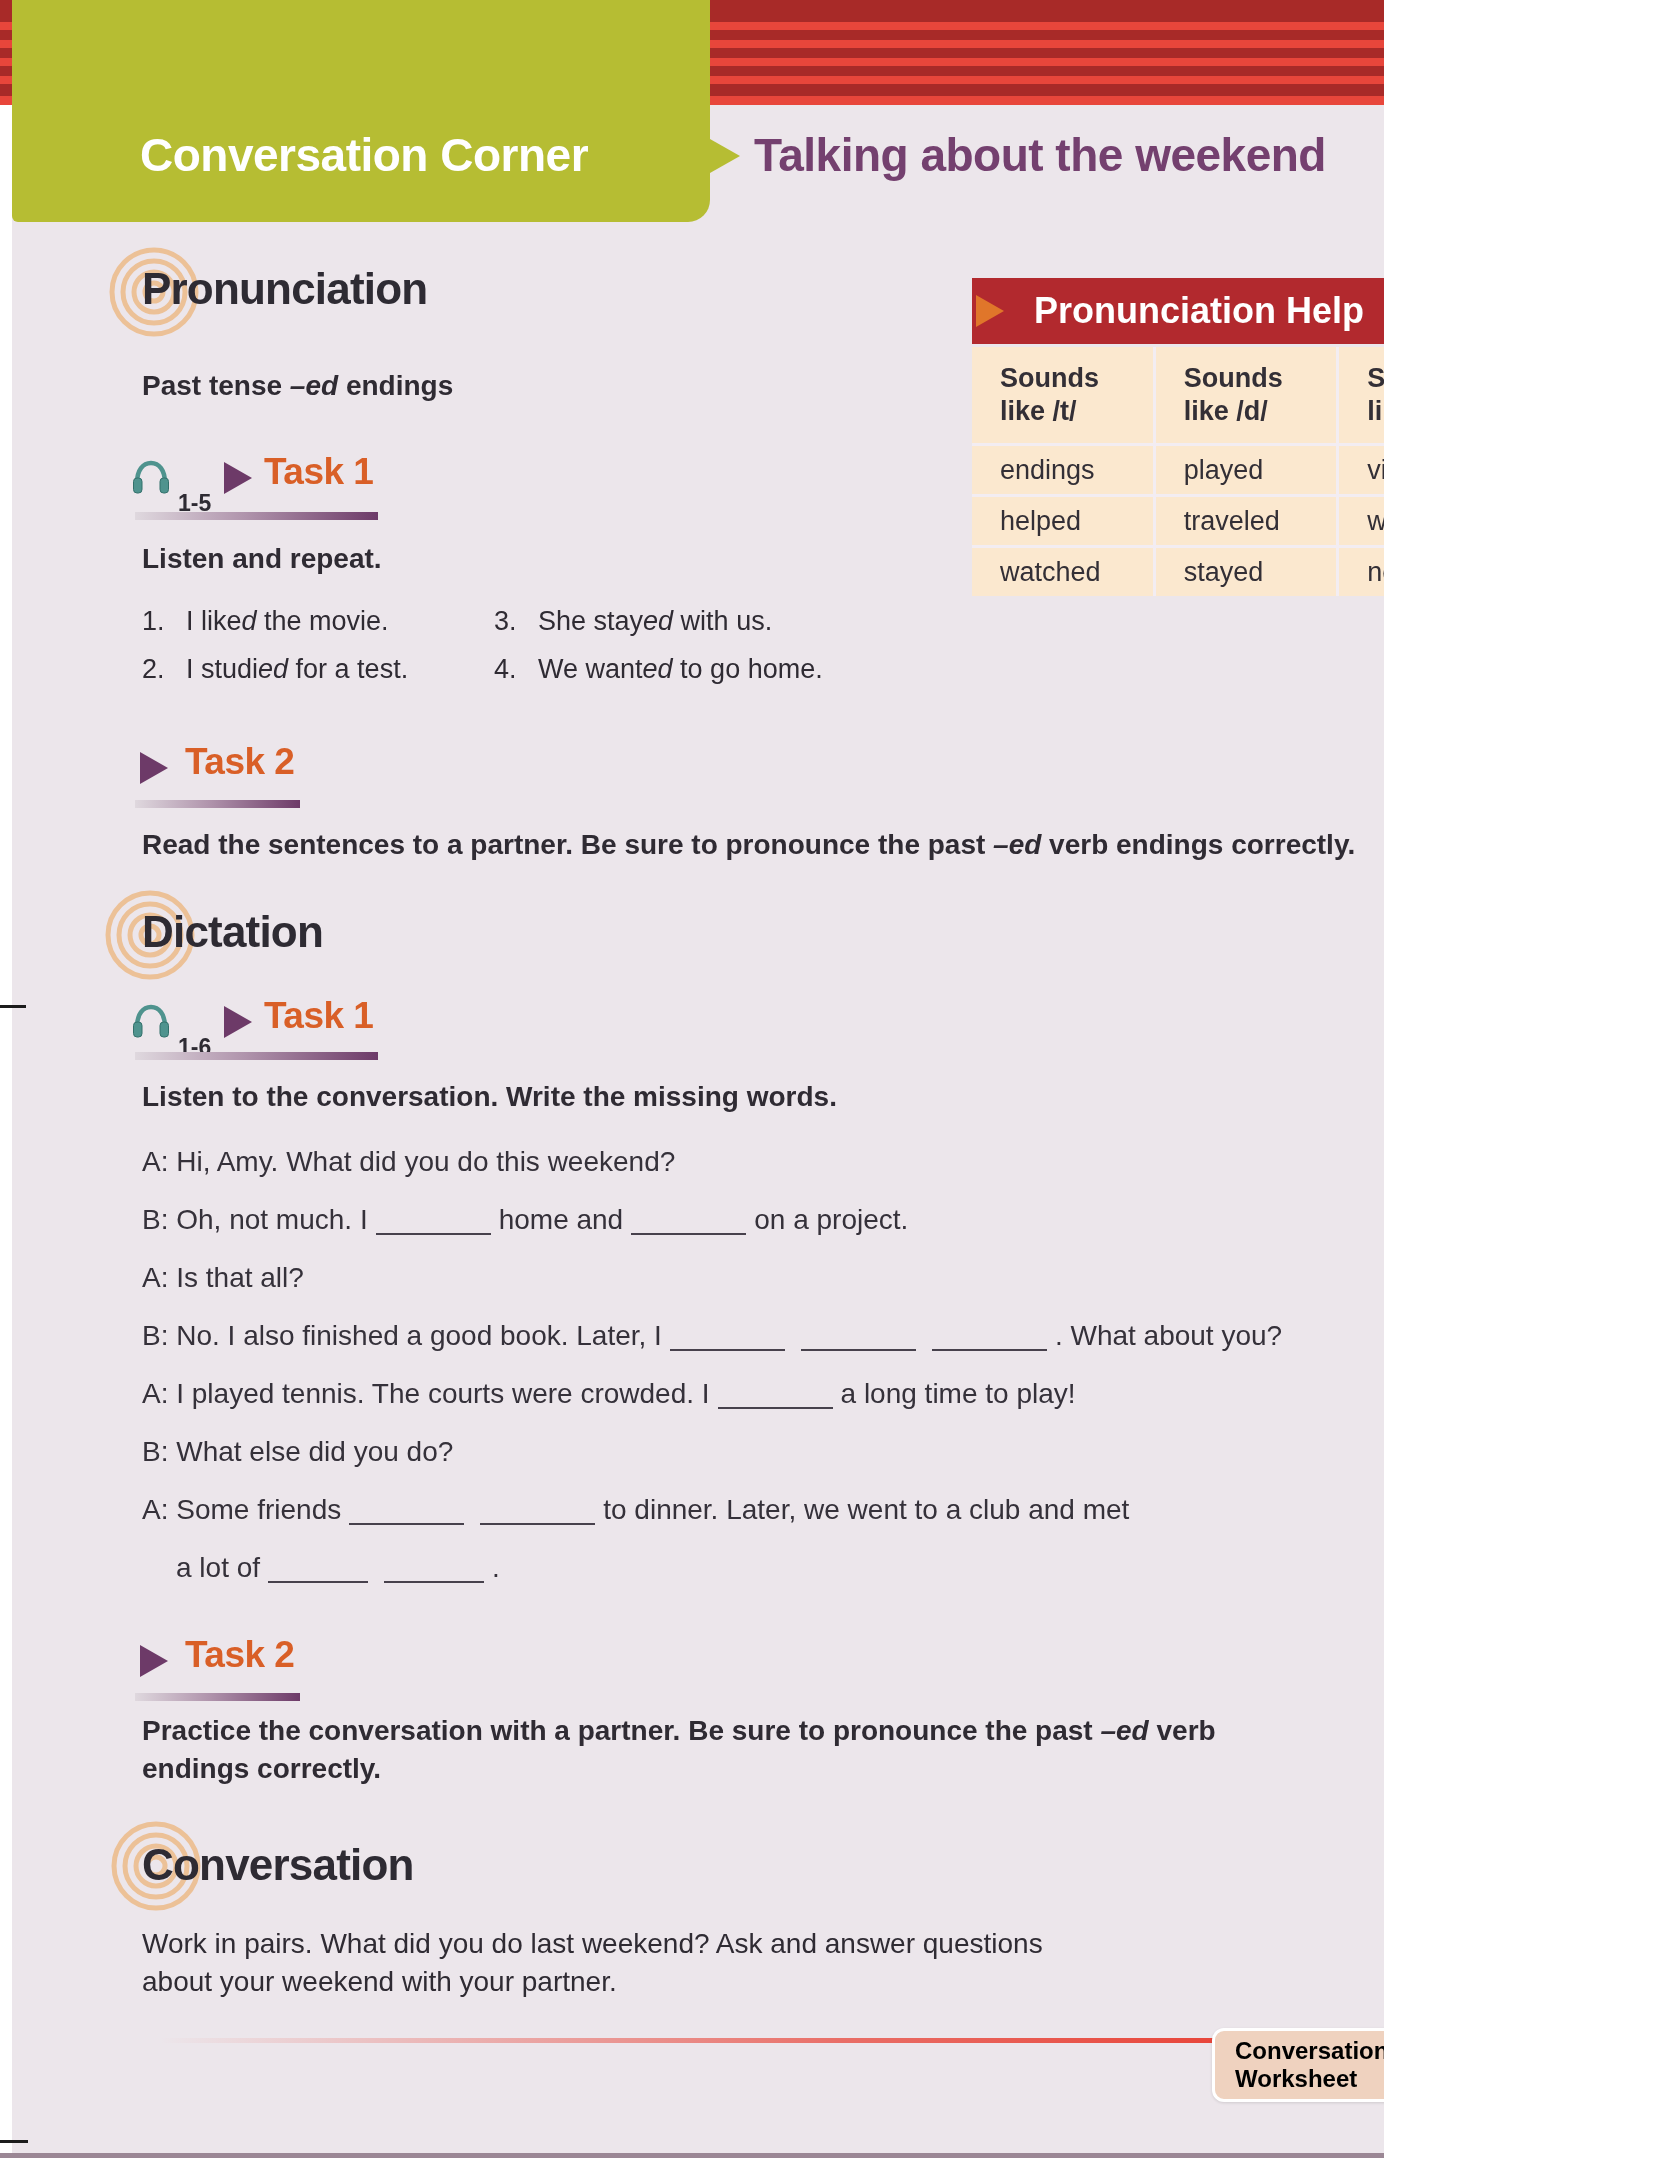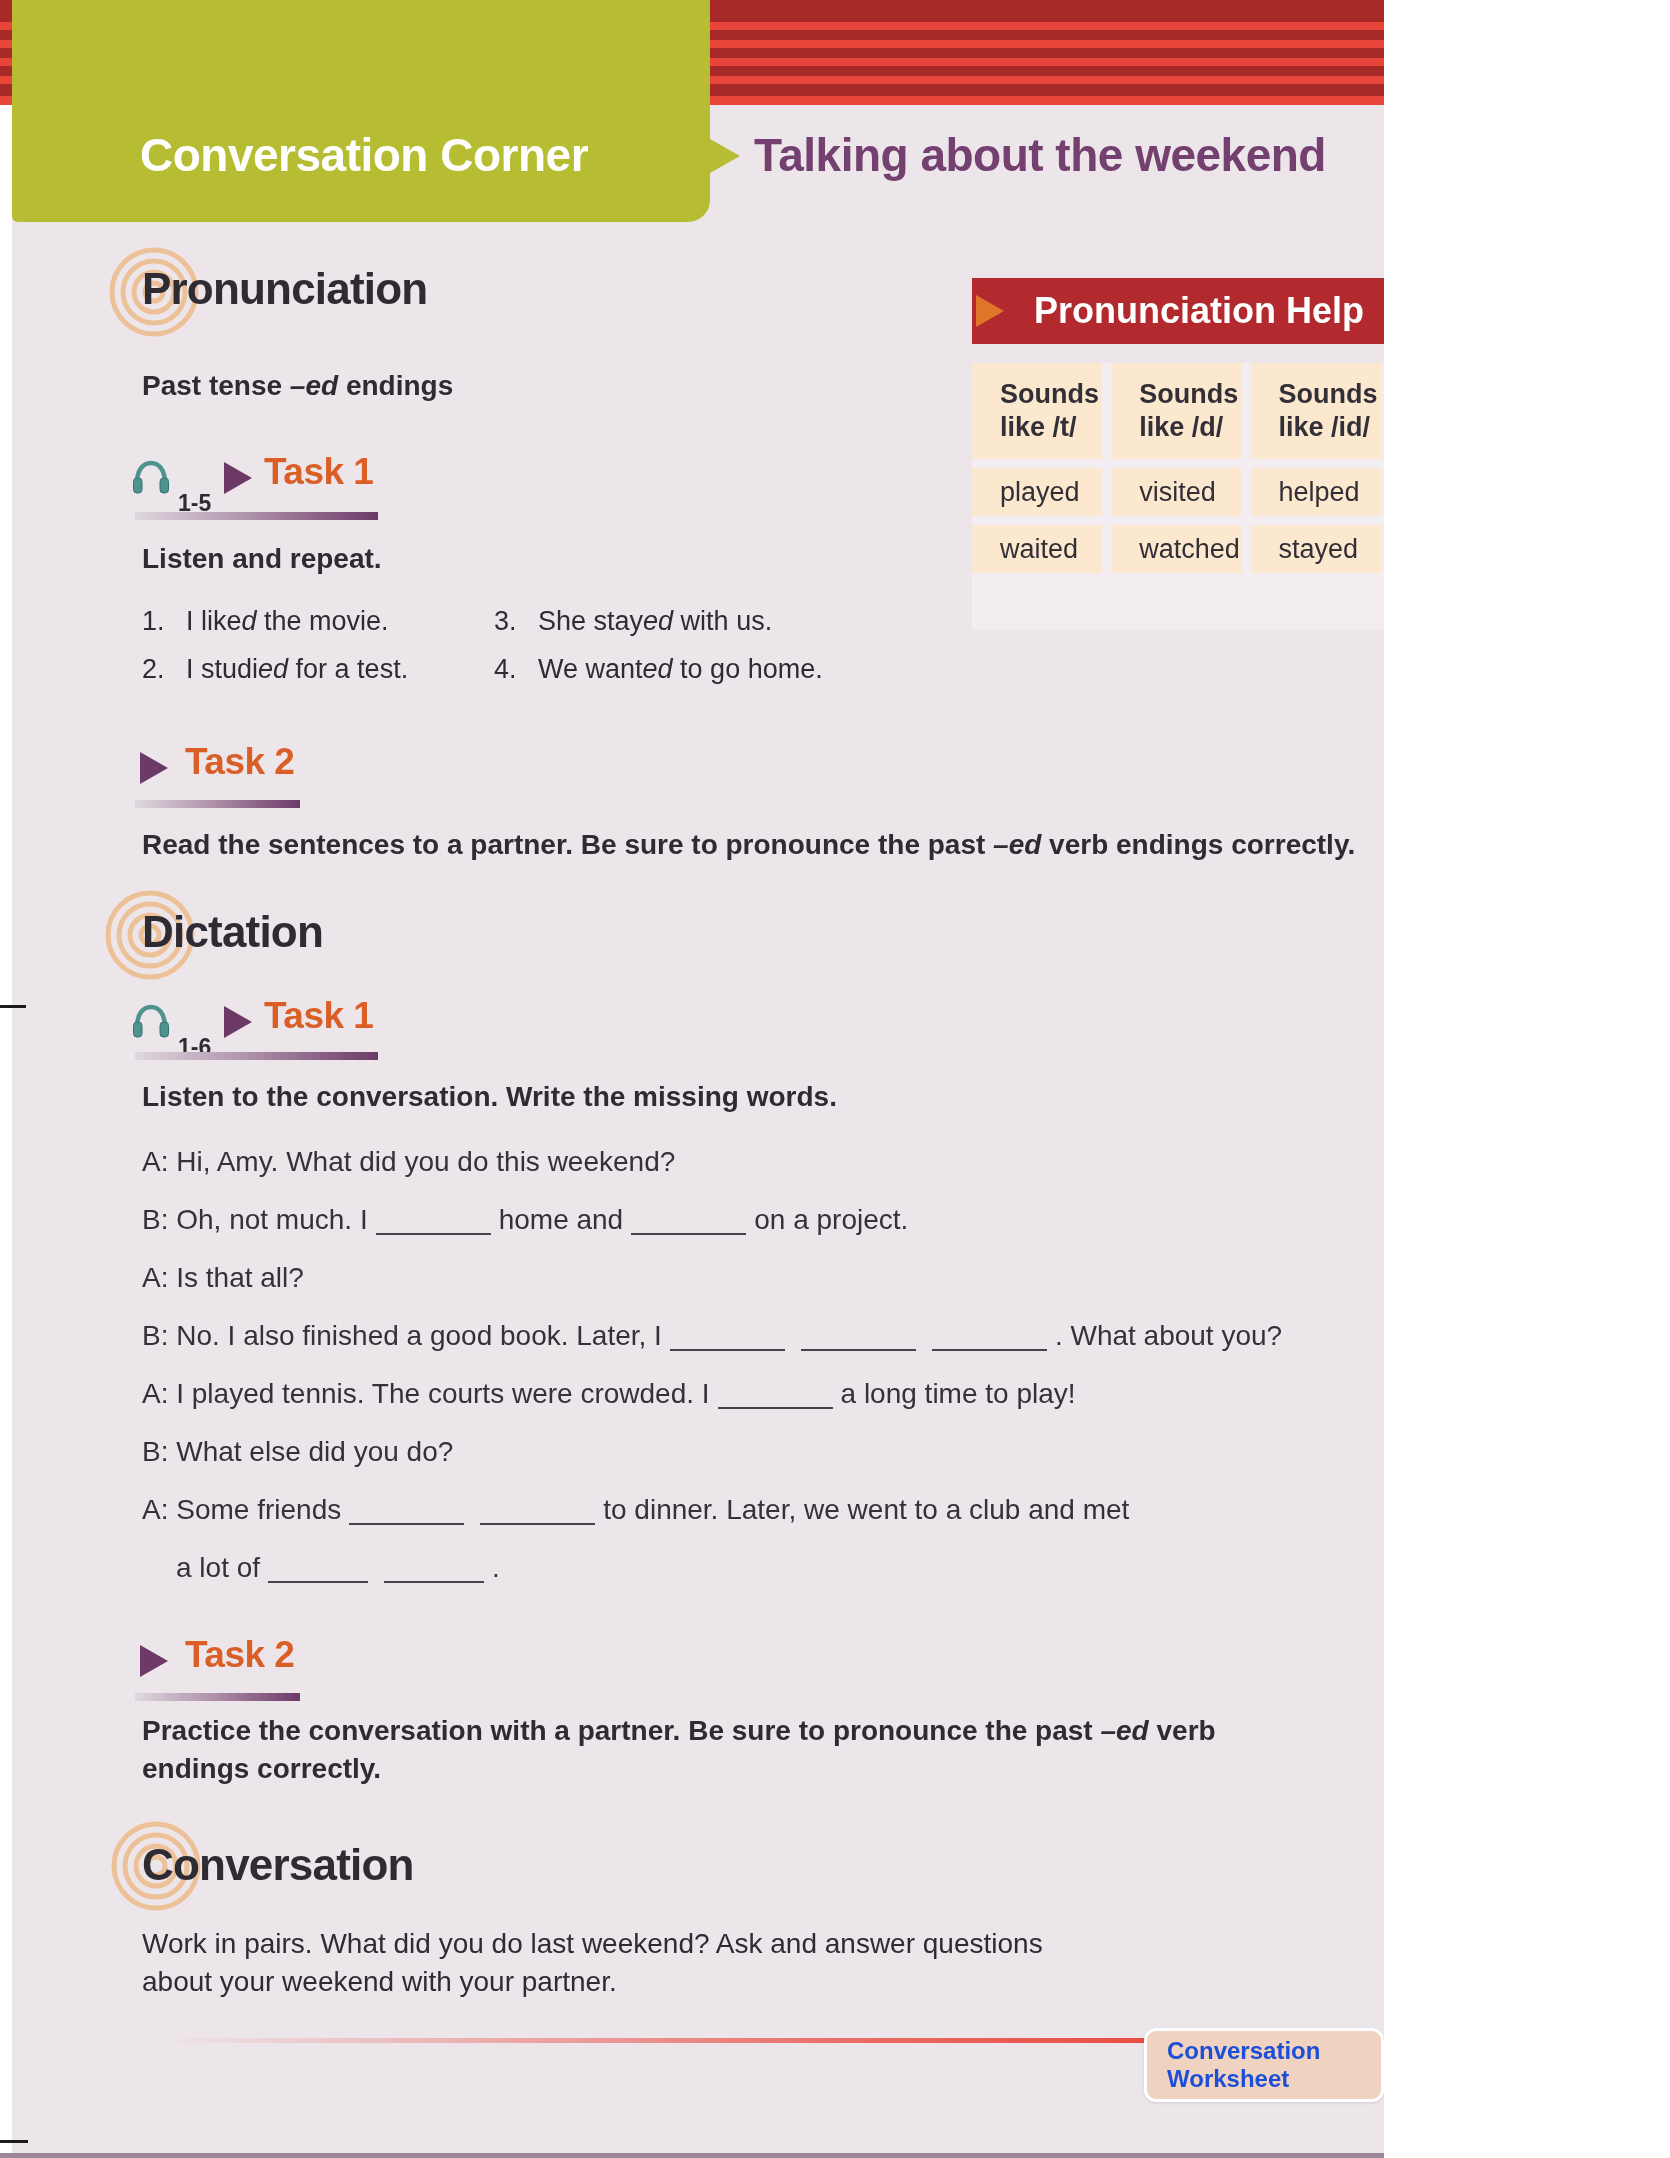--- a/index.html
+++ b/index.html
@@ -86,44 +86,44 @@
   .help-table { position:absolute; left:972px; top:278px; width:548px; }
   .help-header {
     position:relative; height:66px; background:#b2292e; display:flex; align-items:center;
   }
   .help-header .tri {
     position:absolute; left:4px; top:50%; margin-top:-16px; width:0; height:0;
     border:solid transparent; border-width:16px 0 16px 28px; border-left-color:#e0762a;
   }
   .help-title { padding-left:62px; color:#ffffff; font-size:36px; font-weight:700; }
   .help-grid {
-    display:grid; grid-template-columns:repeat(4,1fr);
-    grid-template-rows:96px 48px 48px 48px; gap:9px; background:#f3edf2; margin-top:19px;
+    display:grid; grid-template-columns:repeat(3,1fr);
+    grid-template-rows:96px 48px 48px 48px; gap:3px; background:#f3edf2; margin-top:3px;
   }
   .help-cell {
     background:#fbe8cf; display:flex; flex-direction:column; justify-content:center;
     padding-left:28px; font-size:27px; color:#332f36;
   }
   .help-cell.head { font-weight:700; line-height:33px; }
 
   
   .conv-text {
     position:absolute; left:142px; top:1925px; font-size:28px; line-height:38px;
     white-space:pre-line; color:#2f2b33;
   }
 
   
   .footer-line {
     position:absolute; left:160px; top:2038px; width:1510px; height:5px;
     background:linear-gradient(90deg, rgba(232,70,59,0) 0%, rgba(232,70,59,0.75) 45%, #e8463b 70%, #e8463b 100%);
   }
   .footer-badge {
-    position:absolute; left:1144px; top:2028px; background:#efd2bf;
+    position:absolute; left:1212px; top:2028px; background:#efd2bf;
     border:3px solid #ffffff; border-radius:12px; padding:6px 20px;
-    font-size:24px; font-weight:700; color:#1d4ed8; box-shadow:0 1px 3px rgba(0,0,0,0.12);
+    font-size:24px; font-weight:700; color:#000000; box-shadow:0 1px 3px rgba(0,0,0,0.12);
   }
   .page-num { position:absolute; left:1540px; top:2036px; font-size:29px; font-weight:700; color:#1f1c22; }
 
   .crop-mark { position:absolute; left:0; height:3px; background:#1c1c1c; }
   .bottom-strip { position:absolute; left:0; bottom:0; width:1670px; height:5px; background:#9b8795; }
 
   i { font-style:italic; }
 </style>
 </head>
 <body>

